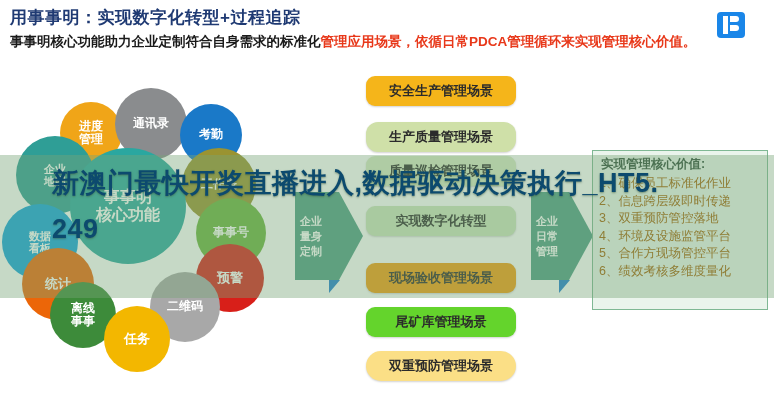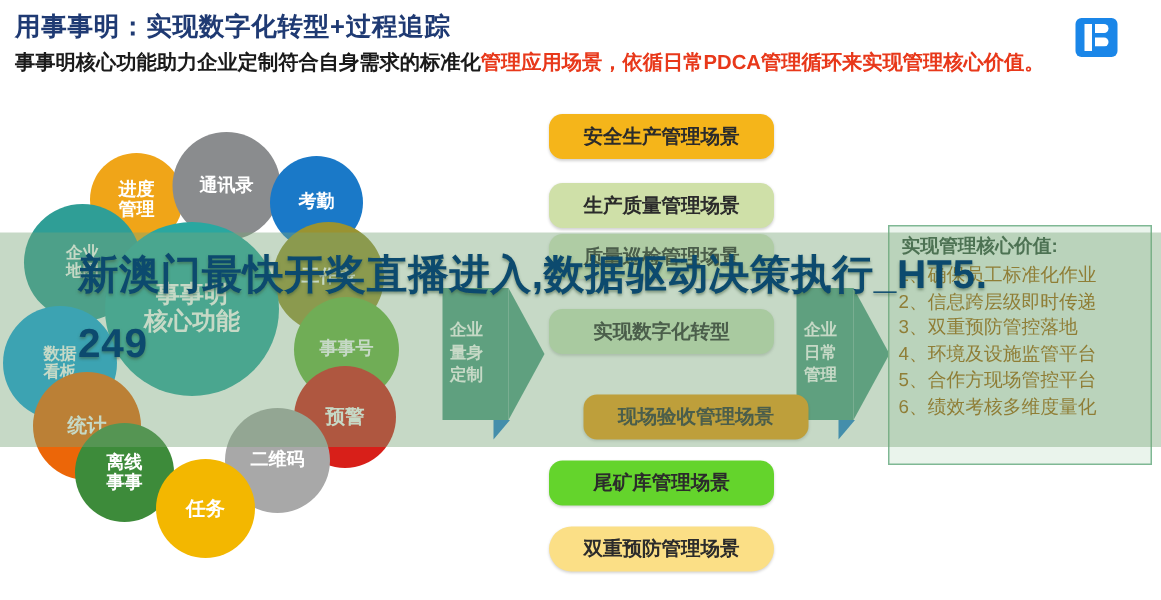--- a/index.html
+++ b/index.html
@@ -145,30 +145,30 @@
         <div class="lbl">企业
 日常
 管理</div>
       </div>
     </div>
 
   <div id="scenarios">
       <div class="scn" style="left: 366px; top: 76px; width: 150px; height: 30px; background: rgb(245, 181, 26); font-family: Liberation Mono, monospace;">
         <span>安全生产管理场景</span>
       </div>
-      <div class="scn" style="left: 366px; top: 122px; width: 150px; height: 30px; background: rgb(207, 224, 168);">
+      <div class="scn" style="left: 366px; top: 122px; width: 150px; height: 30px; background: rgb(207, 224, 168); border-radius: 12px;">
         <span>生产质量管理场景</span>
       </div>
       <div class="scn" style="left: 366px; top: 156px; width: 150px; height: 30px; background: rgb(216, 233, 196);">
         <span>质量巡检管理场景</span>
       </div>
       <div class="scn" style="left: 366px; top: 206px; width: 150px; height: 30px; background: rgb(205, 229, 189);">
         <span>实现数字化转型</span>
       </div>
-      <div class="scn" style="left: 366px; top: 263px; width: 150px; height: 30px; background: rgb(242, 156, 17); margin-left: 23px;">
+      <div class="scn" style="left: 366px; top: 263px; width: 150px; height: 30px; background: rgb(242, 156, 17);">
         <span>现场验收管理场景</span>
       </div>
       <div class="scn" style="left: 366px; top: 307px; width: 150px; height: 30px; background: rgb(100, 212, 44);">
         <span>尾矿库管理场景</span>
       </div>
       <div class="scn" style="left: 366px; top: 351px; width: 150px; height: 30px; background: rgb(251, 223, 134); border-radius: 15px;">
         <span>双重预防管理场景</span>
       </div>
     </div>
 

